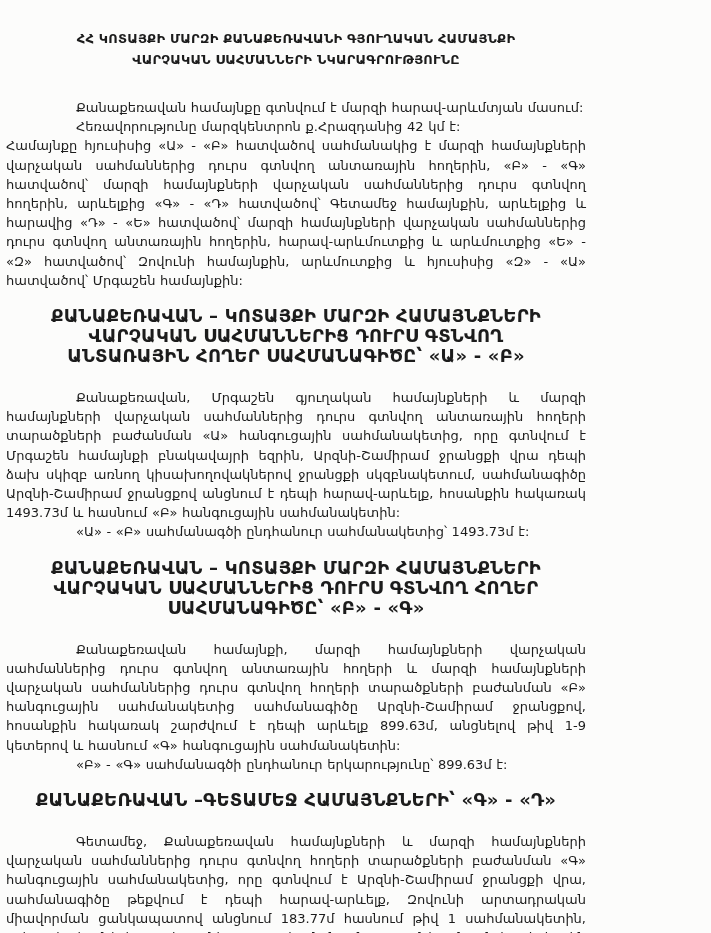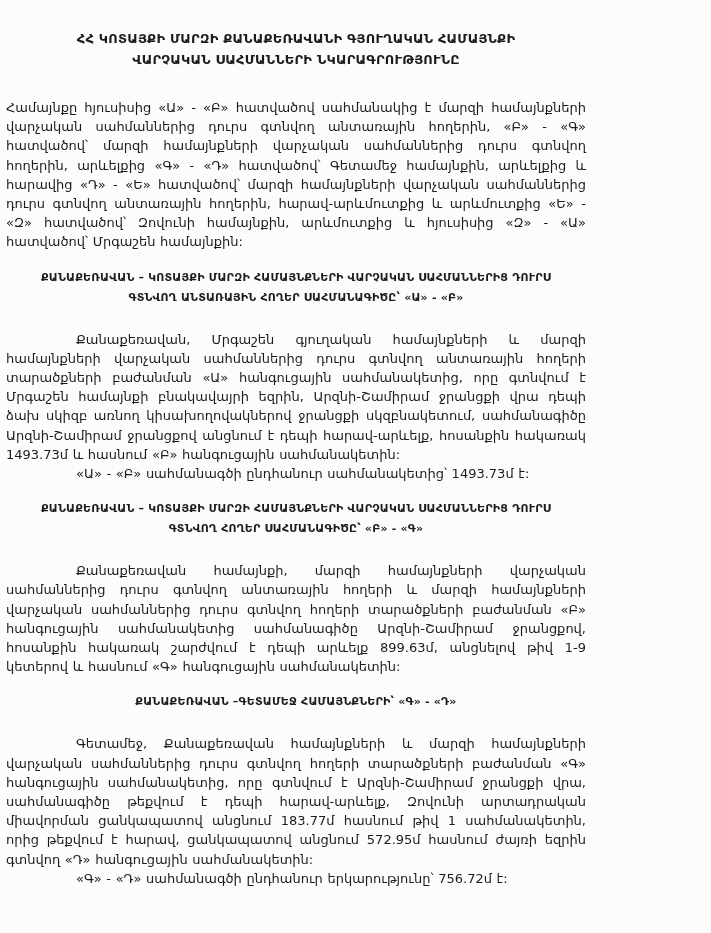--- a/index.html
+++ b/index.html
@@ -32,48 +32,51 @@
     font-size: 13px;
     line-height: 19.2px;
     text-align: justify;
     margin: 0;
     word-spacing: 0.5px;
   }
   .indent {
     text-indent: 70px;
   }
   .section-heading {
-    font-size: 11px;
+    font-size: 18px;
     font-weight: bold;
     text-align: center;
     line-height: 20px;
     margin: 16px 24px 22px 24px;
     letter-spacing: 0.2px;
   }
 </style>
 </head>
 <body>
 
 <div class="page">
 
   <h1 class="doc-title">ՀՀ ԿՈՏԱՅՔԻ ՄԱՐԶԻ ՔԱՆԱՔԵՌԱՎԱՆԻ ԳՅՈՒՂԱԿԱՆ ՀԱՄԱՅՆՔԻ ՎԱՐՉԱԿԱՆ ՍԱՀՄԱՆՆԵՐԻ ՆԿԱՐԱԳՐՈՒԹՅՈՒՆԸ</h1>
 
+  <p class="para indent">Քանաքեռավան համայնքը գտնվում է մարզի հարավ-արևմտյան մասում:</p>
 
+  <p class="para indent">Հեռավորությունը մարզկենտրոն ք.Հրազդանից 42 կմ է:</p>
 
   <p class="para">Համայնքը հյուսիսից «Ա» - «Բ» հատվածով սահմանակից է մարզի համայնքների վարչական սահմաններից դուրս գտնվող անտառային հողերին, «Բ» - «Գ» հատվածով՝ մարզի համայնքների վարչական սահմաններից դուրս գտնվող հողերին, արևելքից «Գ» - «Դ» հատվածով՝ Գետամեջ համայնքին, արևելքից և հարավից «Դ» - «Ե» հատվածով՝ մարզի համայնքների վարչական սահմաններից դուրս գտնվող անտառային հողերին, հարավ-արևմուտքից և արևմուտքից «Ե» - «Զ» հատվածով՝ Զովունի համայնքին, արևմուտքից և հյուսիսից «Զ» - «Ա» հատվածով՝ Մրգաշեն համայնքին:</p>
 
   <section>
     <h2 class="section-heading">ՔԱՆԱՔԵՌԱՎԱՆ – ԿՈՏԱՅՔԻ ՄԱՐԶԻ ՀԱՄԱՅՆՔՆԵՐԻ ՎԱՐՉԱԿԱՆ ՍԱՀՄԱՆՆԵՐԻՑ ԴՈՒՐՍ ԳՏՆՎՈՂ ԱՆՏԱՌԱՅԻՆ ՀՈՂԵՐ ՍԱՀՄԱՆԱԳԻԾԸ՝ «Ա» - «Բ»</h2>
     <p class="para indent">Քանաքեռավան, Մրգաշեն գյուղական համայնքների և մարզի համայնքների վարչական սահմաններից դուրս գտնվող անտառային հողերի տարածքների բաժանման «Ա» հանգուցային սահմանակետից, որը գտնվում է Մրգաշեն համայնքի բնակավայրի եզրին, Արզնի-Շամիրամ ջրանցքի վրա դեպի ձախ սկիզբ առնող կիսախողովակներով ջրանցքի սկզբնակետում, սահմանագիծը Արզնի-Շամիրամ ջրանցքով անցնում է դեպի հարավ-արևելք, հոսանքին հակառակ 1493.73մ և հասնում «Բ» հանգուցային սահմանակետին:</p>
     <p class="para indent">«Ա» - «Բ» սահմանագծի ընդհանուր սահմանակետից՝ 1493.73մ է:</p>
   </section>
 
   <section>
     <h2 class="section-heading">ՔԱՆԱՔԵՌԱՎԱՆ – ԿՈՏԱՅՔԻ ՄԱՐԶԻ ՀԱՄԱՅՆՔՆԵՐԻ ՎԱՐՉԱԿԱՆ ՍԱՀՄԱՆՆԵՐԻՑ ԴՈՒՐՍ ԳՏՆՎՈՂ ՀՈՂԵՐ ՍԱՀՄԱՆԱԳԻԾԸ՝ «Բ» - «Գ»</h2>
     <p class="para indent">Քանաքեռավան համայնքի, մարզի համայնքների վարչական սահմաններից դուրս գտնվող անտառային հողերի և մարզի համայնքների վարչական սահմաններից դուրս գտնվող հողերի տարածքների բաժանման «Բ» հանգուցային սահմանակետից սահմանագիծը Արզնի-Շամիրամ ջրանցքով, հոսանքին հակառակ շարժվում է դեպի արևելք 899.63մ, անցնելով թիվ 1-9 կետերով և հասնում «Գ» հանգուցային սահմանակետին:</p>
+    <p class="para indent">«Բ» - «Գ» սահմանագծի ընդհանուր երկարությունը՝ 899.63մ է:</p>
   </section>
 
   <section>
     <h2 class="section-heading">ՔԱՆԱՔԵՌԱՎԱՆ –ԳԵՏԱՄԵՋ ՀԱՄԱՅՆՔՆԵՐԻ՝ «Գ» - «Դ»</h2>
     <p class="para indent">Գետամեջ, Քանաքեռավան համայնքների և մարզի համայնքների վարչական սահմաններից դուրս գտնվող հողերի տարածքների բաժանման «Գ» հանգուցային սահմանակետից, որը գտնվում է Արզնի-Շամիրամ ջրանցքի վրա, սահմանագիծը թեքվում է դեպի հարավ-արևելք, Զովունի արտադրական միավորման ցանկապատով անցնում 183.77մ հասնում թիվ 1 սահմանակետին, որից թեքվում է հարավ, ցանկապատով անցնում 572.95մ հասնում ժայռի եզրին գտնվող «Դ» հանգուցային սահմանակետին:</p>
     <p class="para indent">«Գ» - «Դ» սահմանագծի ընդհանուր երկարությունը՝ 756.72մ է:</p>
   </section>
 
 </div>
 

